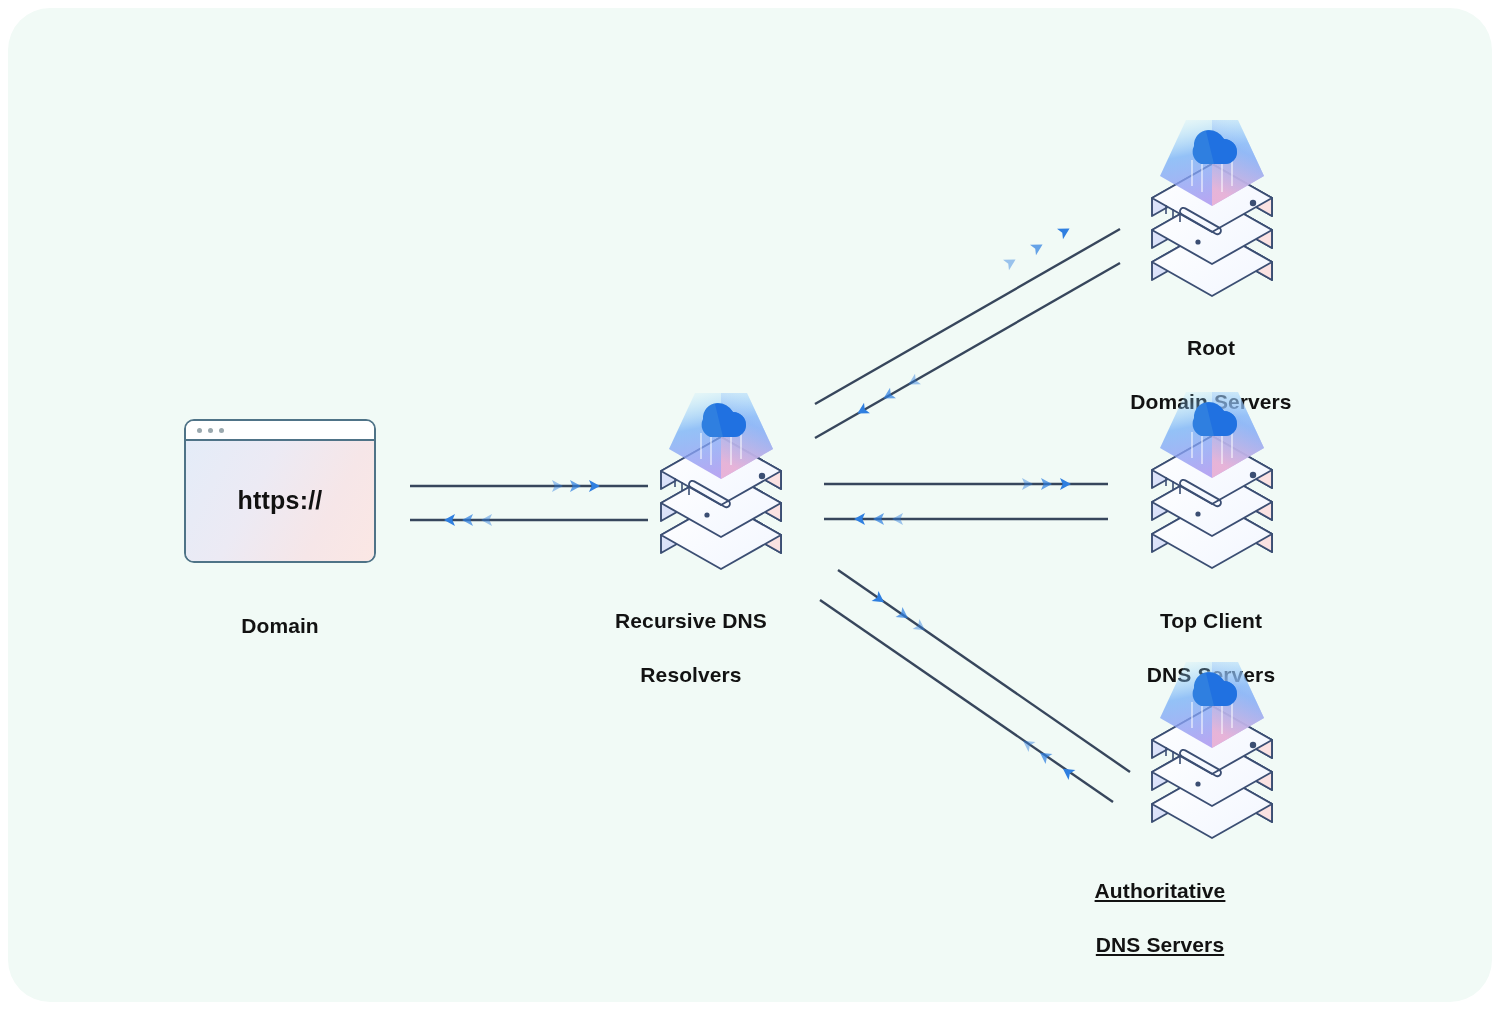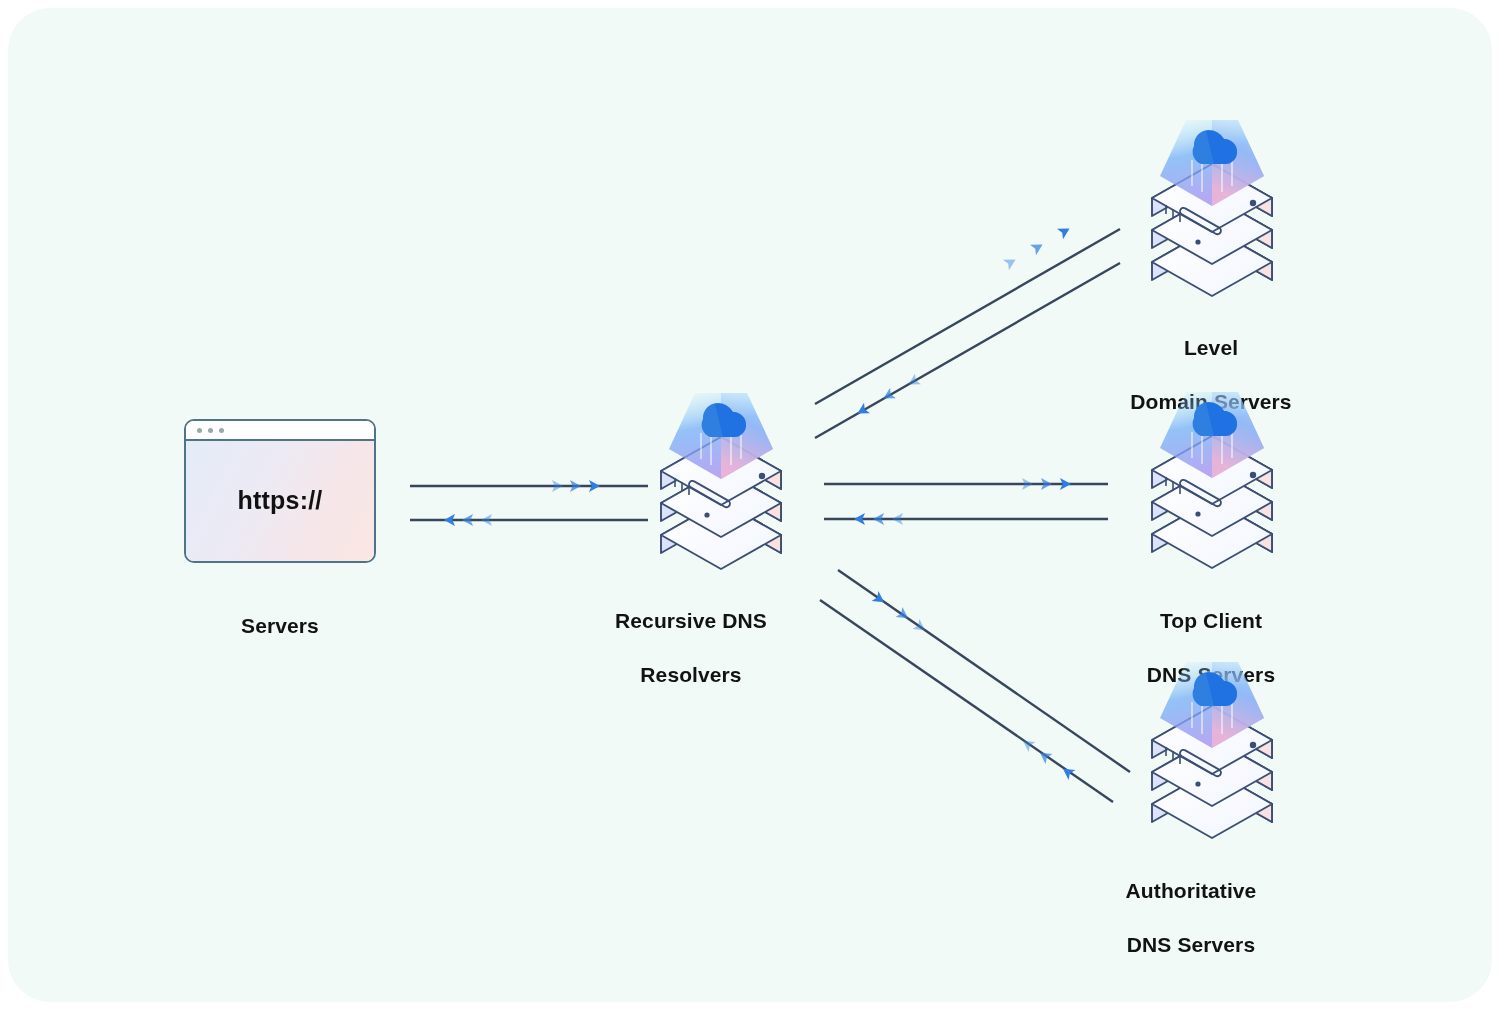--- a/index.html
+++ b/index.html
@@ -194,21 +194,21 @@
         <div class="dot"></div>
         <div class="dot"></div>
         <div class="dot"></div>
       </div>
       <div class="browser-body">
         <span class="url-text">https://</span>
       </div>
     </div>
   </div>
   <div class="node-label" style="left:184px; top:585px; width:192px;">
-    <div>Servers</div>
+    <div>Domain</div>
   </div>
 
   <div class="node" style="left:645px; top:383px;">
     <svg width="152" height="180" viewBox="0 0 152 180">
       <defs>
         <linearGradient id="beamA1" x1="0" y1="0" x2="0.25" y2="1">
           <stop offset="0" stop-color="#9fe3ff" stop-opacity="0.05"></stop>
           <stop offset="0.45" stop-color="#6aa8f7" stop-opacity="0.75"></stop>
           <stop offset="1" stop-color="#ad9bf0" stop-opacity="0.95"></stop>
         </linearGradient>
@@ -315,21 +315,21 @@
             <path d="M96,50 L96,76"></path>
         </g>
         <g stroke="none">
           <path d="M58,36 a15,15 0 0 1 14,-16 a17,17 0 0 1 16,9 a13,13 0 0 1 13,13 a12,12 0 0 1 -12,12 L65,54 a13,13 0 0 1 -7,-18 Z" fill="#2f7fe0"></path>
           <path d="M70,21 a17,17 0 0 1 18,8 a13,13 0 0 1 13,13 a12,12 0 0 1 -12,12 L78,54 Z" fill="#1d6ee0" opacity="0.85"></path>
         </g>
       </g>
     </svg>
   </div>
   <div class="node-label" style="left:1092px; top:307px; width:238px;">
-    <div>Level</div>
+    <div>Root</div>
     <div>Domain Servers</div>
   </div>
 
   <div class="node" style="left:1136px; top:382px;">
     <svg width="152" height="180" viewBox="0 0 152 180">
       <g stroke="#3b4e73" stroke-width="1.9" stroke-linejoin="round">
         <g transform="translate(0,64)">
           <path d="M76,72 L16,106 L16,88 L76,54 L136,88 L136,106 Z" fill="url(#leftA1)"></path>
           <path d="M76,72 L136,106 L136,88 L76,54 Z" fill="url(#rightA1)"></path>
           <path d="M16,88 L76,54 L136,88 L76,122 Z" fill="url(#topA1)"></path>
@@ -406,18 +406,18 @@
             <path d="M86,54 L86,82"></path>
             <path d="M96,50 L96,76"></path>
         </g>
         <g stroke="none">
           <path d="M58,36 a15,15 0 0 1 14,-16 a17,17 0 0 1 16,9 a13,13 0 0 1 13,13 a12,12 0 0 1 -12,12 L65,54 a13,13 0 0 1 -7,-18 Z" fill="#2f7fe0"></path>
           <path d="M70,21 a17,17 0 0 1 18,8 a13,13 0 0 1 13,13 a12,12 0 0 1 -12,12 L78,54 Z" fill="#1d6ee0" opacity="0.85"></path>
         </g>
       </g>
     </svg>
   </div>
-  <div class="node-label" style="left:1072px; top:850px; width:238px;">
+  <div class="node-label" style="left:1041px; top:850px; width:238px;text-decoration:underline;">
     <div>Authoritative</div>
     <div>DNS Servers</div>
   </div>
 
 </div>
 
 </body></html>

